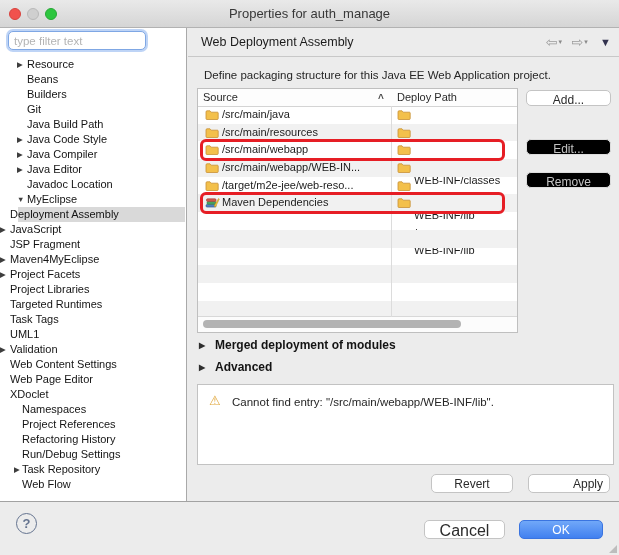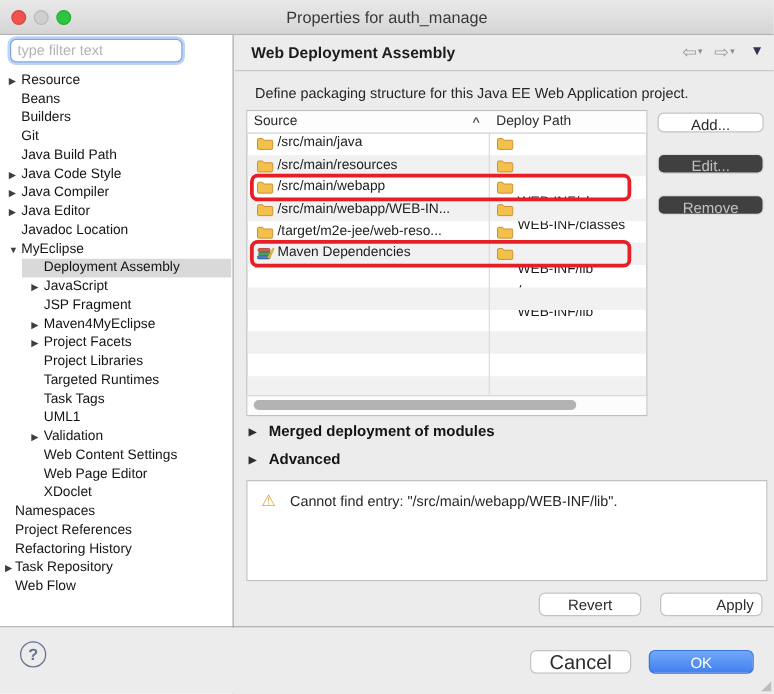--- a/index.html
+++ b/index.html
@@ -17,31 +17,31 @@
 
   
   .sidebar{position:absolute;left:0;top:28px;width:187px;height:539px;background:#fff;
            border-right:1px solid #a9a9a9;border-bottom:1px solid #a9a9a9;box-sizing:border-box;}
   .filter{position:absolute;left:8px;top:3px;width:126px;height:17px;border:1px solid #7fa7e4;
           border-radius:5px;box-shadow:0 0 0 2px rgba(110,160,235,.45);outline:none;
           font-family:"Liberation Sans",sans-serif;font-size:11.5px;color:#333;padding:0 5px;}
   .filter::placeholder{color:#b4b4b4;}
   .tree{position:absolute;left:0;top:29px;right:1px;}
   .tree-row{height:15px;line-height:15px;font-size:11px;color:#141414;white-space:nowrap;position:relative;cursor:default;}
-  .lvl-A{padding-left:7px}
-  .lvl-B{padding-left:25px}
-  .lvl-C{padding-left:4px}
+  .lvl-A{padding-left:17px}
+  .lvl-B{}
+  .lvl-C{padding-left:14px}
   .tw{display:inline-block;width:10px;font-size:7.5px;color:#3e3e3e;vertical-align:top;}
   .lvl-C .tw{width:8px}
   .selected{background:linear-gradient(to right,transparent 18px,#d9d9d9 18px);}
 
   
   .main{position:absolute;left:188px;top:28px;width:431px;height:473px;background:#ececec;}
   .mheader{position:absolute;left:0;top:0;right:0;height:28px;border-bottom:1px solid #c8c8c8;}
-  .mtitle{position:absolute;left:13px;top:7px;font-size:12.5px;font-weight:bold;color:#1c1c1c;}
+  .mtitle{position:absolute;left:13px;top:7px;font-size:12.5px;font-weight:normal;color:#1c1c1c;}
   .nav{position:absolute;right:8px;top:4px;height:20px;}
   .nav span{display:inline-block;vertical-align:middle;}
   .nav-arrow{font-size:14px;color:#9a9a9a;}
   .nav-caret{font-size:7px;color:#8a8a8a;margin:0 5px 0 1px;}
   .nav-menu{font-size:11px;color:#32324e;margin-left:3px;}
   .desc{position:absolute;left:2px;top:41px;font-size:11.5px;color:#262626;padding-left:14px;}
 
   
   .dtable{position:absolute;left:9px;top:60px;width:321px;height:245px;background:#fff;
           border:1px solid #bfbfbf;box-sizing:border-box;}
@@ -59,21 +59,21 @@
   .src-txt{position:absolute;left:24px;} .dep-txt{position:absolute;left:216px;margin-top:48px;}
   .red-box{position:absolute;left:2px;width:299px;top:-2.5px;height:16.5px;
            border:3px solid #e61e25;border-radius:6px;z-index:6;pointer-events:none;}
   .hscroll{position:absolute;left:0;right:0;bottom:0;height:15px;border-top:1px solid #d8d8d8;background:#fcfcfc;}
   .hthumb{position:absolute;left:5px;top:3px;width:258px;height:8px;border-radius:4px;background:#b3b3b3;}
 
   
   .side-btn{position:absolute;left:338px;width:85px;height:16px;border-radius:5px;background:#fff;
             border:1px solid #c4c4c4;font-family:"Liberation Sans",sans-serif;font-size:12px;color:#2b2b2b;
             text-align:center;line-height:18px;box-sizing:border-box;padding:0;}
-  .side-btn.disabled{background:#404040;border-color:#dddddd;color:#c3c3c3;}
+  .side-btn.disabled{background:#000000;border-color:#dddddd;color:#c3c3c3;margin-top:16px;}
 
   
   .section{position:absolute;left:11px;font-size:12px;font-weight:bold;color:#141414;cursor:default;}
   .sec-arrow{display:inline-block;width:16px;font-size:8px;color:#2e2e2e;vertical-align:1px;}
 
   
   .warnbox{position:absolute;left:9px;top:356px;width:417px;height:81px;background:#fff;
            border:1px solid #c2c2c2;box-sizing:border-box;}
   .warn-icon{position:absolute;left:11px;top:8px;font-size:13px;color:#e0a63a;}
   .warn-txt{position:absolute;left:34px;top:11px;font-size:11.5px;color:#262626;}
@@ -128,20 +128,21 @@
       <div class="tree-row lvl-B"><span class="tw"></span><span>Targeted Runtimes</span></div>
       <div class="tree-row lvl-B"><span class="tw"></span><span>Task Tags</span></div>
       <div class="tree-row lvl-B"><span class="tw"></span><span>UML1</span></div>
       <div class="tree-row lvl-B"><span class="tw">▶</span><span>Validation</span></div>
       <div class="tree-row lvl-B"><span class="tw"></span><span>Web Content Settings</span></div>
       <div class="tree-row lvl-B"><span class="tw"></span><span>Web Page Editor</span></div>
       <div class="tree-row lvl-B"><span class="tw"></span><span>XDoclet</span></div>
       <div class="tree-row lvl-C"><span class="tw"></span><span>Namespaces</span></div>
       <div class="tree-row lvl-C"><span class="tw"></span><span>Project References</span></div>
       <div class="tree-row lvl-C"><span class="tw"></span><span>Refactoring History</span></div>
+      <div class="tree-row lvl-C"><span class="tw"></span><span>Run/Debug Settings</span></div>
       <div class="tree-row lvl-C"><span class="tw">▶</span><span>Task Repository</span></div>
       <div class="tree-row lvl-C"><span class="tw"></span><span>Web Flow</span></div>
     </div>
 </div>
 
 <div class="main">
   <div class="mheader">
     <div class="mtitle">Web Deployment Assembly</div>
     <div class="nav">
       <span class="nav-arrow">⇦</span><span class="nav-caret">▾</span>

